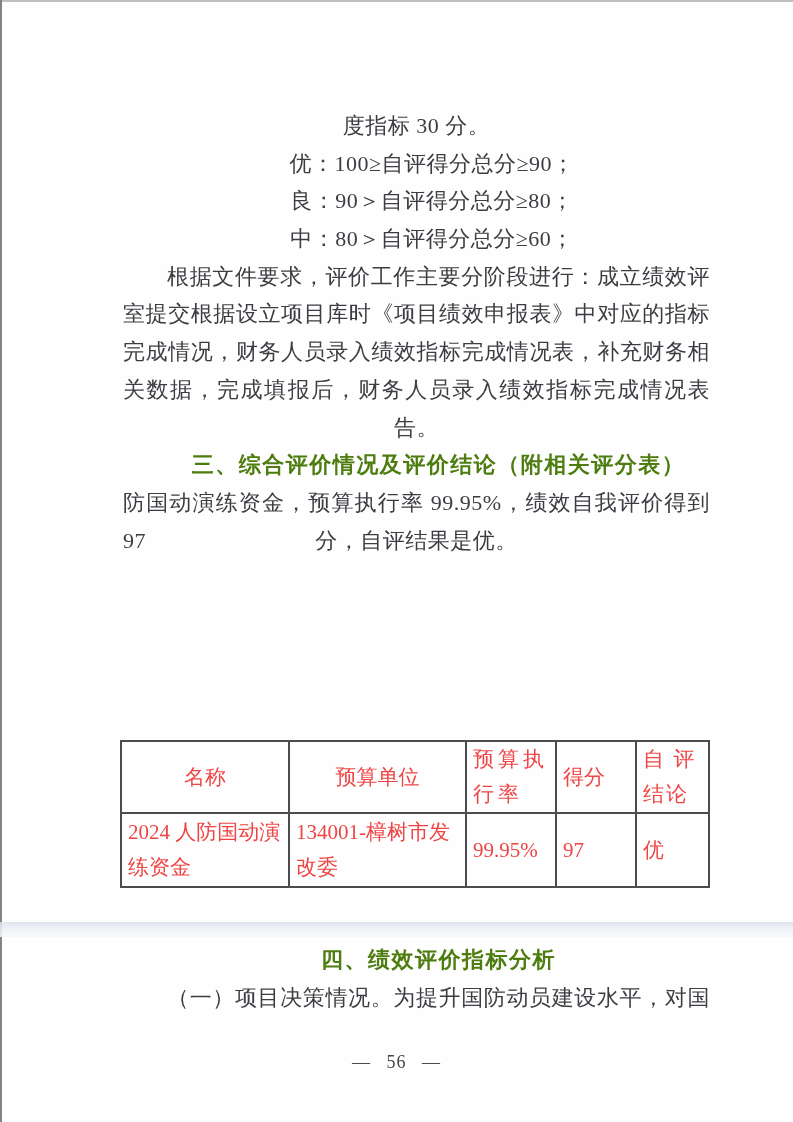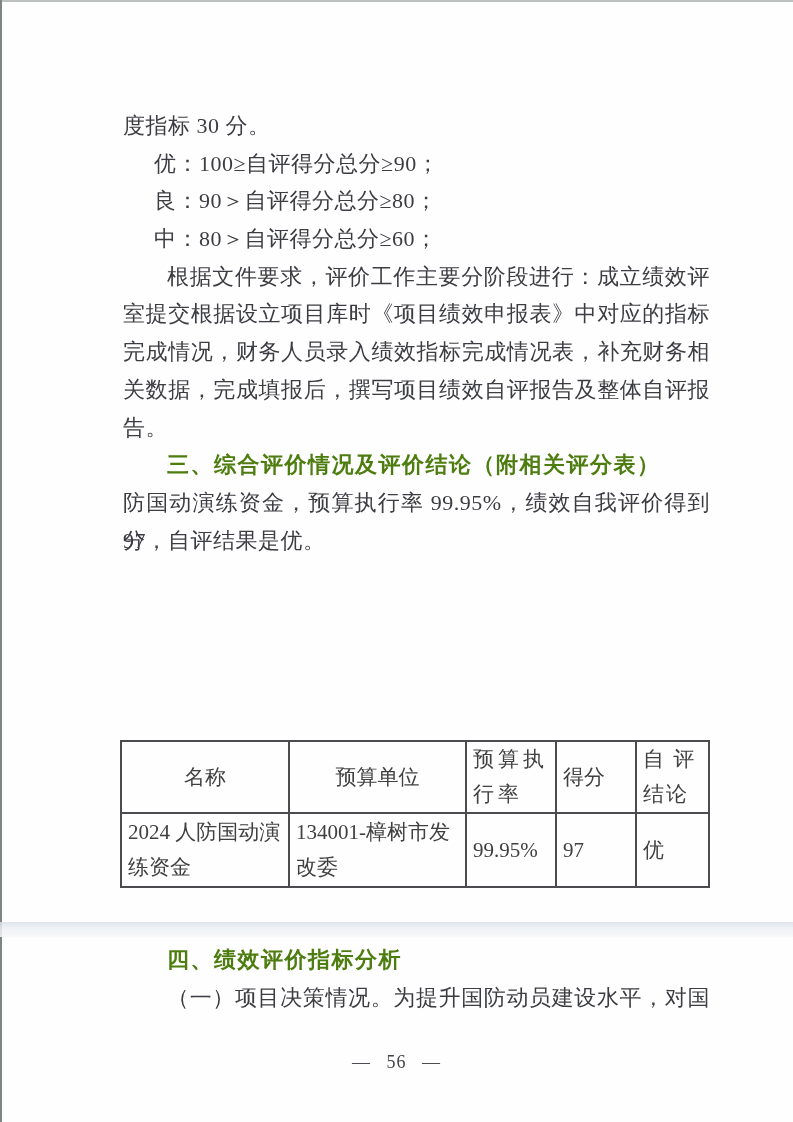--- a/index.html
+++ b/index.html
@@ -17,31 +17,31 @@
   .scan-band{
     position:absolute;left:0;top:922px;width:793px;height:15px;
     background:linear-gradient(180deg,#dbdfe9 0%,#ebeff5 40%,#f6f8fb 100%);
     opacity:.85;
   }
   
   .textblock{position:absolute;left:123px;top:107px;width:587px;}
   .line{
     height:37.7px;line-height:37.7px;
     font-size:22px;letter-spacing:.5px;
-    white-space:nowrap;text-align:left;
+    white-space:nowrap;text-align:center;
   }
   .j{white-space:normal;text-align:justify;text-align-last:justify;}
   .ind2{text-indent:44px;}
   .ind15{text-indent:31px;}
   .bold{font-weight:bold;color:#4d7c0f;letter-spacing:1.5px;}
   
   .score-table{
     position:absolute;left:120px;top:740px;
     border-collapse:collapse;table-layout:fixed;
-    width:588px;font-size:21px;color:#404040;
+    width:588px;font-size:21px;color:#ef4444;
   }
   .score-table col.c1{width:168px;}
   .score-table col.c2{width:177px;}
   .score-table col.c3{width:90px;}
   .score-table col.c4{width:80px;}
   .score-table col.c5{width:73px;}
   .score-table th,.score-table td{
     border:2px solid #4c4c50;
     font-weight:normal;vertical-align:middle;
     padding:0 6px;overflow:hidden;
@@ -72,21 +72,21 @@
   <div class="edge-left"></div>
 
   <div class="textblock">
     <div class="line">度指标 30 分。</div>
     <div class="line ind15">优：100≥自评得分总分≥90；</div>
     <div class="line ind15">良：90＞自评得分总分≥80；</div>
     <div class="line ind15">中：80＞自评得分总分≥60；</div>
     <div class="line ind2 j">根据文件要求，评价工作主要分阶段进行：成立绩效评</div>
     <div class="line j">室提交根据设立项目库时《项目绩效申报表》中对应的指标</div>
     <div class="line j">完成情况，财务人员录入绩效指标完成情况表，补充财务相</div>
-    <div class="line j">关数据，完成填报后，撰写项目绩效自评报告及整体自评报</div>
+    <div class="line j">关数据，完成填报后，财务人员录入绩效指标完成情况表</div>
     <div class="line">告。</div>
     <div class="line ind2 bold">三、综合评价情况及评价结论（附相关评分表）</div>
     <div class="line j">防国动演练资金，预算执行率 99.95%，绩效自我评价得到 97</div>
     <div class="line">分，自评结果是优。</div>
   </div>
 
   <table class="score-table">
     <colgroup>
       <col class="c1">
         <col class="c2">

